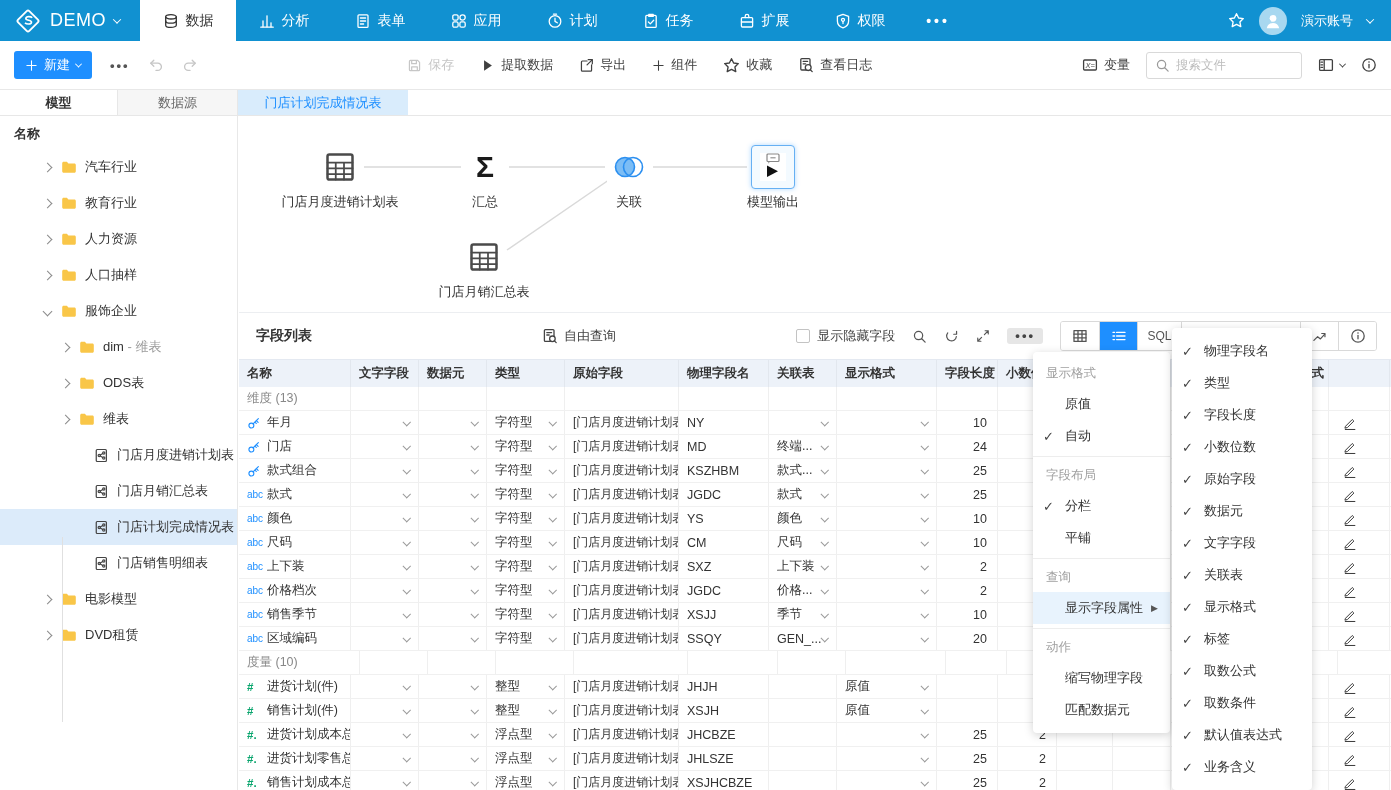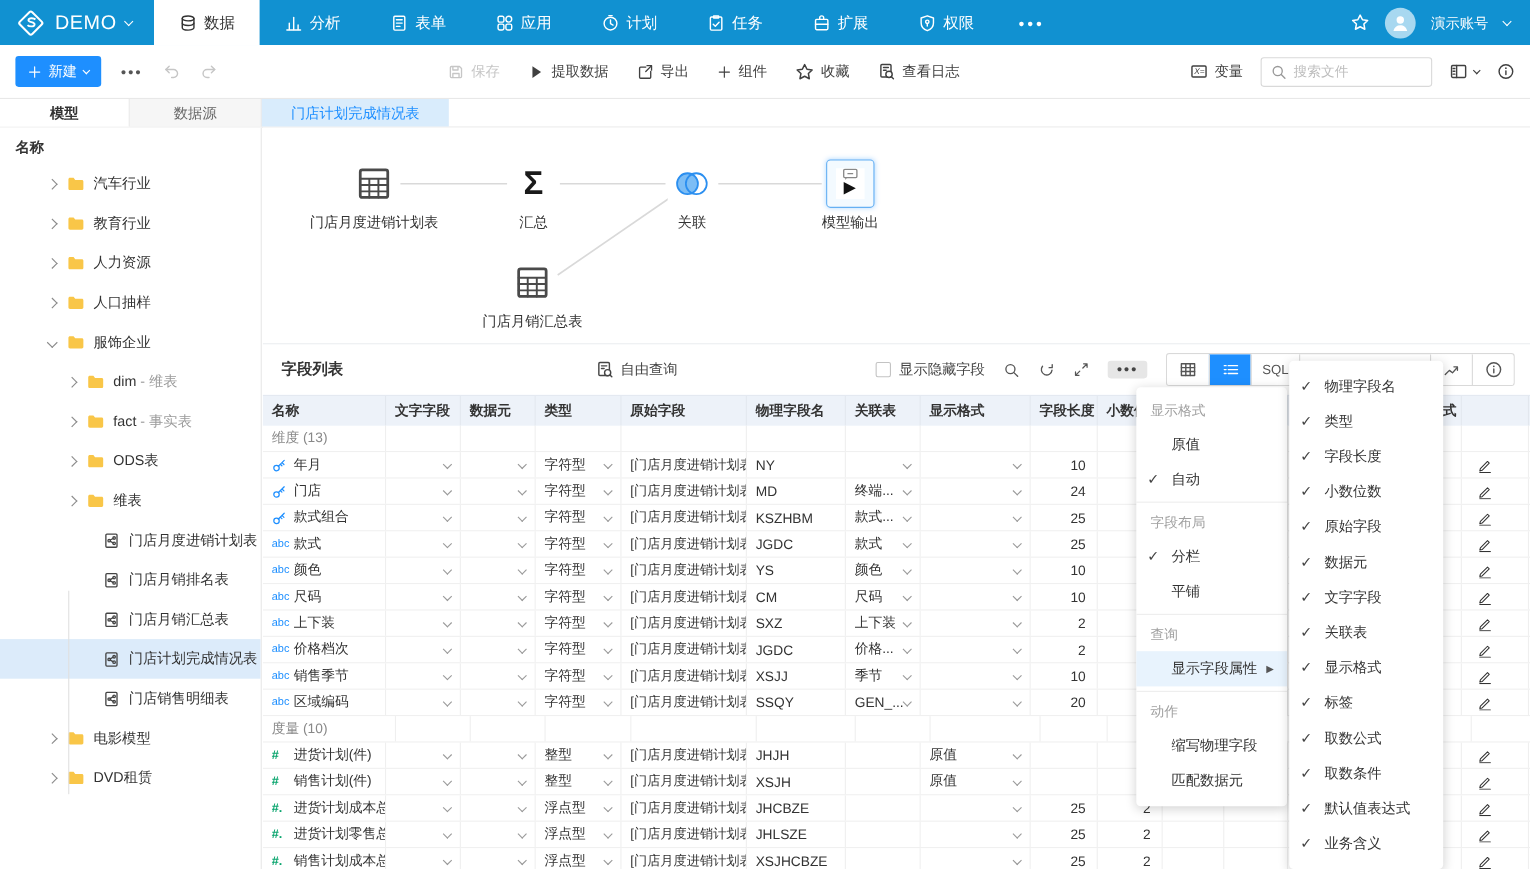--- a/index.html
+++ b/index.html
@@ -398,30 +398,20 @@
           <span class="tlabel">dim<span class="tsuffix"> - 维表</span></span>
         </div>
         <div class="trow">
           <span style="width:62px;flex:none"></span>
           <span class="tchev right"></span>
           <span style="margin-left:10px;flex:none">
             <svg width="16" height="16" viewBox="0 0 16 16">
               <path d="M1.2 4.2c0-.9.6-1.5 1.5-1.5h3.2l1.5 1.9h6c.9 0 1.4.6 1.4 1.5v6.2c0 .9-.5 1.5-1.4 1.5H2.7c-.9 0-1.5-.6-1.5-1.5z" fill="#f9c648"></path>
             </svg>
           </span>
-          <span class="tlabel">fact<span class="tsuffix"> - 事实表</span></span>
-        </div>
-        <div class="trow">
-          <span style="width:62px;flex:none"></span>
-          <span class="tchev right"></span>
-          <span style="margin-left:10px;flex:none">
-            <svg width="16" height="16" viewBox="0 0 16 16">
-              <path d="M1.2 4.2c0-.9.6-1.5 1.5-1.5h3.2l1.5 1.9h6c.9 0 1.4.6 1.4 1.5v6.2c0 .9-.5 1.5-1.4 1.5H2.7c-.9 0-1.5-.6-1.5-1.5z" fill="#f9c648"></path>
-            </svg>
-          </span>
           <span class="tlabel">ODS表</span>
         </div>
         <div class="trow">
           <span style="width:62px;flex:none"></span>
           <span class="tchev right"></span>
           <span style="margin-left:10px;flex:none">
             <svg width="16" height="16" viewBox="0 0 16 16">
               <path d="M1.2 4.2c0-.9.6-1.5 1.5-1.5h3.2l1.5 1.9h6c.9 0 1.4.6 1.4 1.5v6.2c0 .9-.5 1.5-1.4 1.5H2.7c-.9 0-1.5-.6-1.5-1.5z" fill="#f9c648"></path>
             </svg>
           </span>
@@ -432,33 +422,20 @@
           <span style="flex:none">
             <svg width="15" height="15" viewBox="0 0 16 16" fill="none" stroke="#444" stroke-width="1.3" stroke-linecap="round" stroke-linejoin="round">
               <rect x="2.4" y="1.6" width="10.8" height="12.8" rx="1"></rect>
               <circle cx="5.6" cy="8" r="1.2"></circle>
               <circle cx="10.4" cy="5.4" r="1.2"></circle>
               <circle cx="10.4" cy="10.6" r="1.2"></circle>
               <path d="M6.7 7.4l2.6-1.5M6.7 8.6l2.6 1.5"></path>
             </svg>
           </span>
           <span class="tlabel">门店月度进销计划表</span>
-        </div>
-        <div class="trow">
-          <span style="width:94px;flex:none"></span>
-          <span style="flex:none">
-            <svg width="15" height="15" viewBox="0 0 16 16" fill="none" stroke="#444" stroke-width="1.3" stroke-linecap="round" stroke-linejoin="round">
-              <rect x="2.4" y="1.6" width="10.8" height="12.8" rx="1"></rect>
-              <circle cx="5.6" cy="8" r="1.2"></circle>
-              <circle cx="10.4" cy="5.4" r="1.2"></circle>
-              <circle cx="10.4" cy="10.6" r="1.2"></circle>
-              <path d="M6.7 7.4l2.6-1.5M6.7 8.6l2.6 1.5"></path>
-            </svg>
-          </span>
-          <span class="tlabel">门店月销排名表</span>
         </div>
         <div class="trow">
           <span style="width:94px;flex:none"></span>
           <span style="flex:none">
             <svg width="15" height="15" viewBox="0 0 16 16" fill="none" stroke="#444" stroke-width="1.3" stroke-linecap="round" stroke-linejoin="round">
               <rect x="2.4" y="1.6" width="10.8" height="12.8" rx="1"></rect>
               <circle cx="5.6" cy="8" r="1.2"></circle>
               <circle cx="10.4" cy="5.4" r="1.2"></circle>
               <circle cx="10.4" cy="10.6" r="1.2"></circle>
               <path d="M6.7 7.4l2.6-1.5M6.7 8.6l2.6 1.5"></path>

